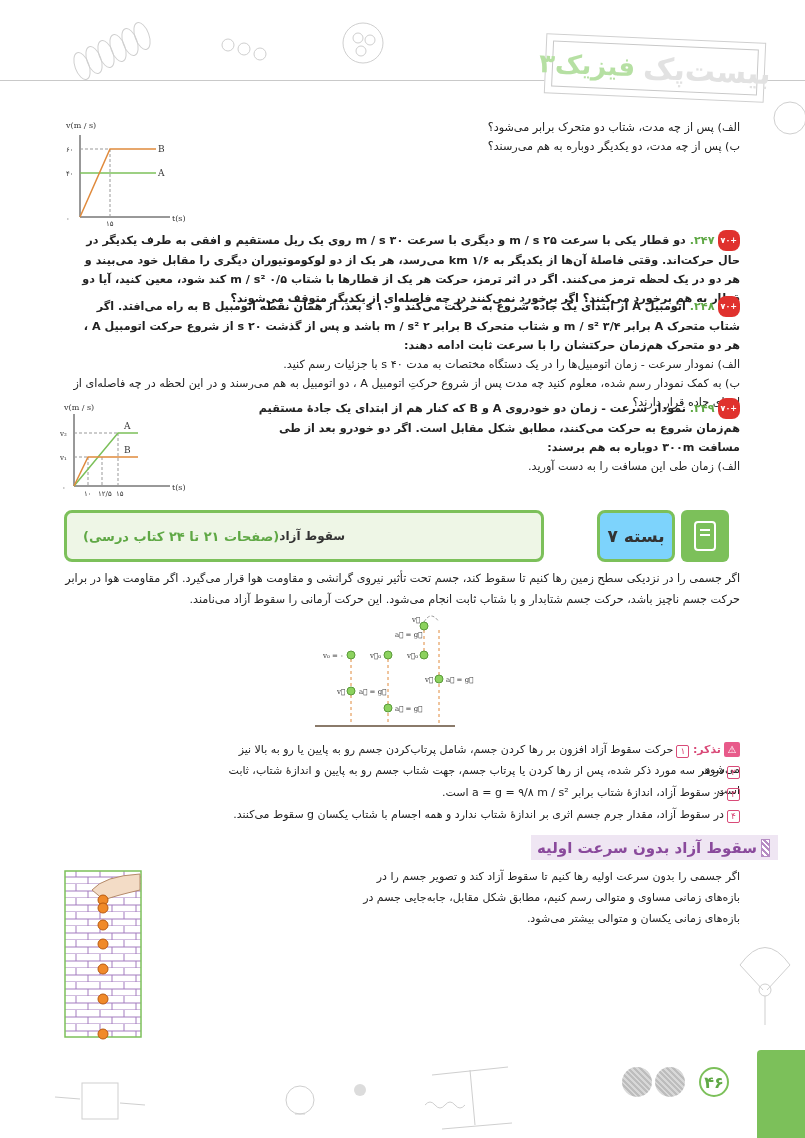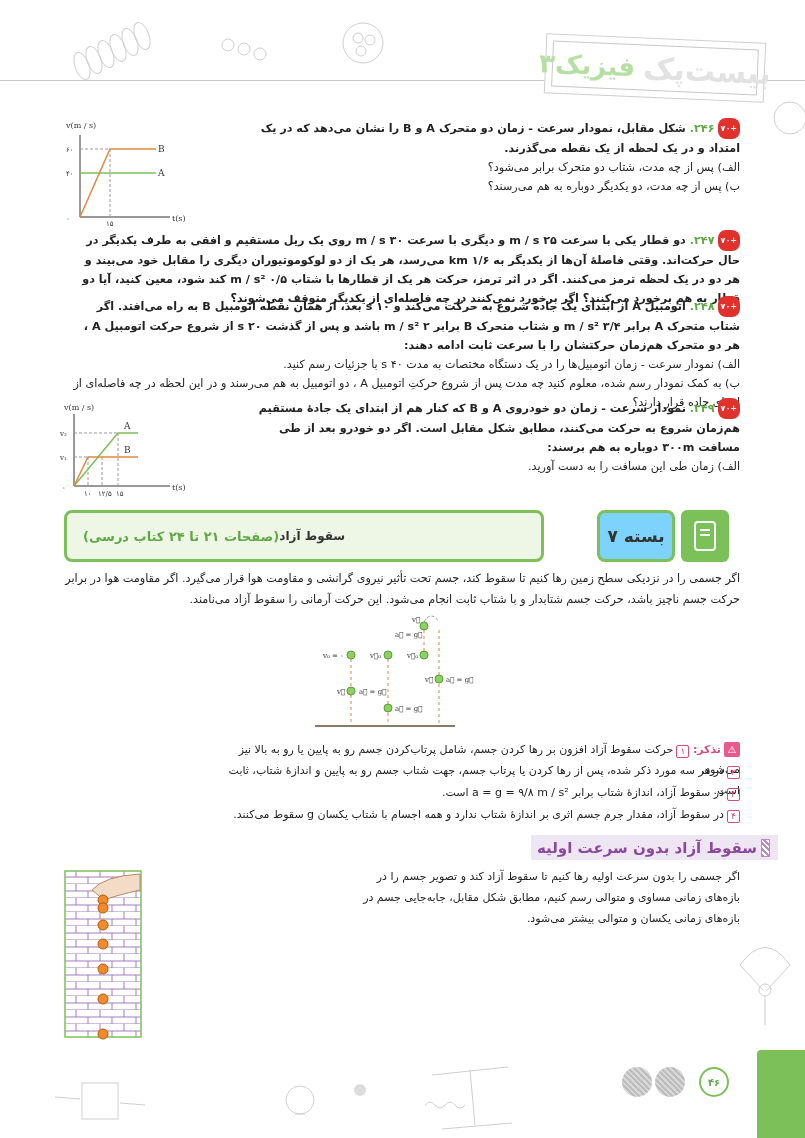--- a/index.html
+++ b/index.html
@@ -52,21 +52,21 @@
   .subhead { position: absolute; left: 497px; top: 835px; height: 25px; background: #efe6f3; padding: 0 8px 0 6px;
     display: flex; align-items: center; gap: 4px; direction: rtl; margin-left: 34px; }
   .subhead-text { font-size: 15px; font-weight: bold; color: #8a4a9c; }
   .subhead-mark { width: 9px; height: 18px; background: repeating-linear-gradient(45deg, #b58cc3 0 2px, #fff 2px 4px); border: 1px solid #b58cc3; }
 
   
   .green-tab { position: absolute; left: 757px; top: 1050px; width: 48px; height: 88px; background: #7cc05a; border-radius: 4px 0 0 0; }
   .dot-gray { position: absolute; width: 30px; height: 30px; border-radius: 50%;
     background: repeating-linear-gradient(45deg, #bdbdbd 0 2px, #d8d8d8 2px 4px); }
   .page-num { position: absolute; left: 699px; top: 1067px; width: 30px; height: 30px; border: 2px solid #7cc05a; border-radius: 50%;
-    color: #5fa845; font-size: 10px; font-weight: bold; display: flex; align-items: center; justify-content: center; }
+    color: #5fa845; font-size: 16px; font-weight: bold; display: flex; align-items: center; justify-content: center; }
 </style>
 </head>
 <body>
 
 <div class="top-line"></div>
 
 <svg class="doodle" style="left:70px;top:18px" width="90" height="65">
   <g fill="none" stroke="#cfcfcf" stroke-width="1">
     <ellipse cx="12" cy="48" rx="7" ry="14" transform="rotate(-20 12 48)"></ellipse>
     <ellipse cx="24" cy="42" rx="7" ry="14" transform="rotate(-20 24 42)"></ellipse>
@@ -96,24 +96,20 @@
   <div class="brand-inner">
     <span class="brand-gray">بیست‌پک</span>
     <span class="brand-green">فیزیک۳</span>
   </div>
 </div>
 <svg class="doodle" style="left:770px;top:98px" width="35" height="40">
   <circle cx="20" cy="20" r="16" fill="none" stroke="#cfcfcf"></circle>
 </svg>
 
 <div class="prob" style="left:230px;top:118px;width:510px">
-  <div class="head">
-    <span class="num-badge">+۷۰</span><span class="pnum">۲۴۶.</span>
-    <span>شکل مقابل، نمودار سرعت - زمان دو متحرک A و B را نشان می‌دهد که در یک امتداد و در یک لحظه از یک نقطه می‌گذرند.</span>
-  </div>
   <div class="sub">الف) پس از چه مدت، شتاب دو متحرک برابر می‌شود؟</div>
   <div class="sub">ب) پس از چه مدت، دو یکدیگر دوباره به هم می‌رسند؟</div>
 </div>
 
 <svg style="position:absolute;left:60px;top:115px" width="170" height="115">
   <line x1="20" y1="20" x2="20" y2="102" stroke="#333" stroke-width="1"></line>
   <line x1="20" y1="102" x2="110" y2="102" stroke="#333" stroke-width="1"></line>
   <text x="6" y="13" font-size="8" fill="#333">v(m / s)</text>
   <text x="112" y="106" font-size="8" fill="#333">t(s)</text>
   <text x="6" y="106" font-size="7" fill="#333">۰</text>

